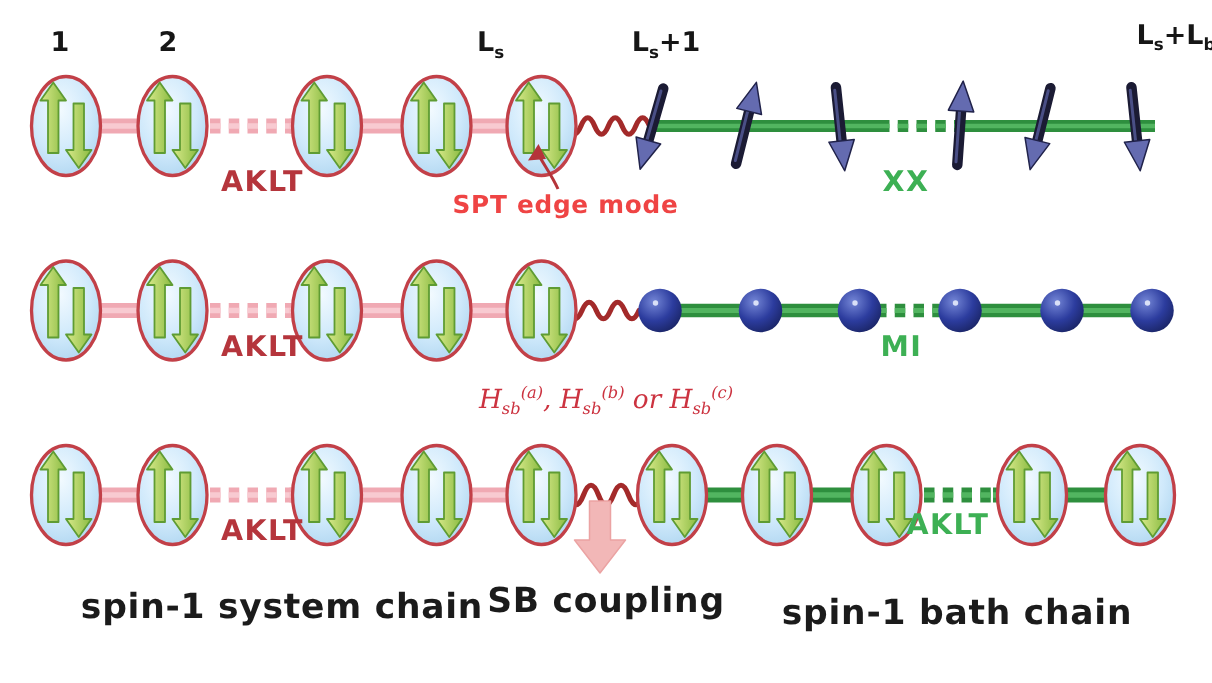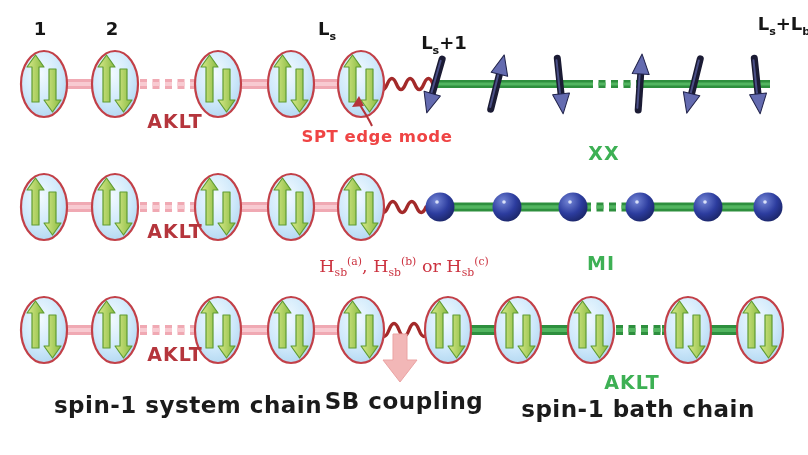--- a/index.html
+++ b/index.html
@@ -2,23 +2,23 @@
 <html><head>
 <meta charset="utf-8">
 <style>
   html,body{margin:0;padding:0;background:#ffffff;}
   .fig{position:relative;width:808px;height:455px;background:#ffffff;overflow:hidden;
        font-family:"DejaVu Sans",sans-serif;}
   .fig svg{position:absolute;left:0;top:0;}
   .lbl{position:absolute;transform:translateX(-50%);white-space:nowrap;font-weight:bold;line-height:1.1;}
   .num{font-size:18px;color:#161616;}
   .red{color:#b5353c;font-size:19px;letter-spacing:1px;}
-  .green{color:#3db054;font-size:19px;letter-spacing:1px;margin-top:32px;}
+  .green{color:#3db054;font-size:19px;letter-spacing:1px;}
   .spt{color:#ef4444;font-size:16.5px;letter-spacing:0.5px;}
-  .mathred{color:#cc3340;font-family:"DejaVu Serif",serif;font-weight:normal;font-size:17.5px;text-align:right;}
+  .mathred{color:#cc3340;font-family:"DejaVu Serif",serif;font-style:italic;font-weight:normal;font-size:17.5px;text-align:right;}
   .caption{color:#1b1b1b;font-size:23px;letter-spacing:0.5px;}
   .lbl sub,.lbl sup{font-size:0.62em;}
 </style>
 </head>
 <body>
 
 <div class="fig">
   <svg id="fig" width="808" height="455" viewBox="0 0 808 455">
       <defs>
  <radialGradient id="gSite" cx="42%" cy="34%" r="78%">
@@ -253,21 +253,21 @@
       </g>
       <path d="M372 126 C368 117 362 109 359 103" fill="none" stroke="#b5343a" stroke-width="2"></path>
       <polygon points="359,96 352,107 364,106" fill="#b5343a"></polygon>
       <polygon points="393,334 407,334 407,360 417,360 400,382 383,360 393,360" fill="#f2b7b7" stroke="#eba3a3" stroke-width="1" stroke-linejoin="round"></polygon>
     </svg>
 
   <div class="layer">
     <div class="lbl num" style="left:40px;top:19px">1</div>
     <div class="lbl num" style="left:112px;top:19px">2</div>
     <div class="lbl num" style="left:327px;top:19px">L<sub>s</sub></div>
-    <div class="lbl num" style="left:444px;top:33px">L<sub>s</sub>+1</div>
+    <div class="lbl num" style="left:444px;top:19px">L<sub>s</sub>+1</div>
     <div class="lbl num" style="left:784px;top:14px">L<sub>s</sub>+L<sub>b</sub></div>
 
     <div class="lbl red" style="left:175px;top:111px">AKLT</div>
     <div class="lbl green" style="left:604px;top:111px">XX</div>
     <div class="lbl spt" style="left:377px;top:128px">SPT edge mode</div>
 
     <div class="lbl red" style="left:175px;top:221px">AKLT</div>
     <div class="lbl green" style="left:601px;top:221px">MI</div>
 
     <div class="lbl mathred" style="left:404px;top:256px">H<sub>sb</sub><sup>(a)</sup>, H<sub>sb</sub><sup>(b)</sup> or H<sub>sb</sub><sup>(c)</sup></div>

